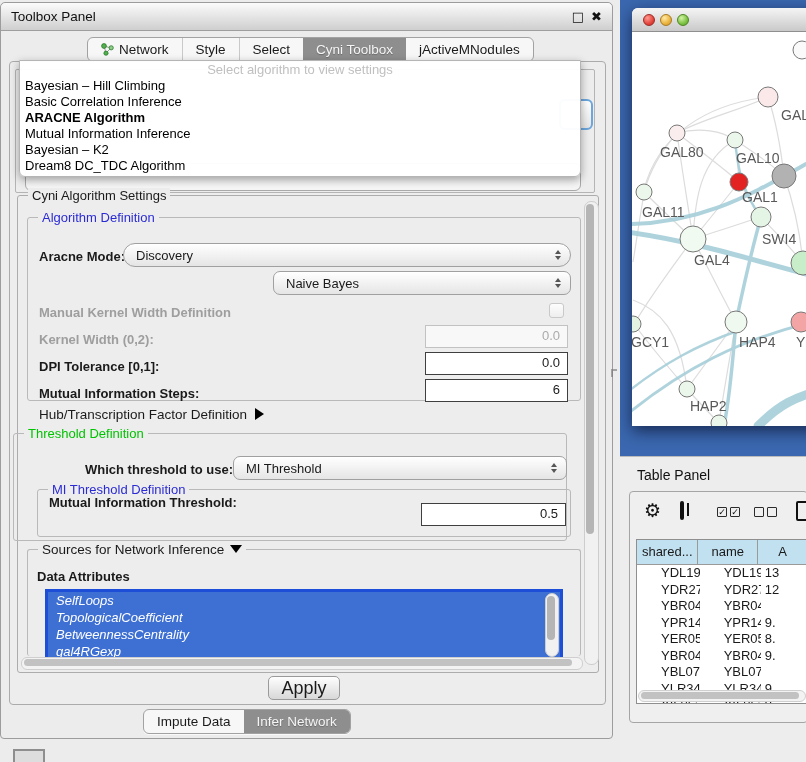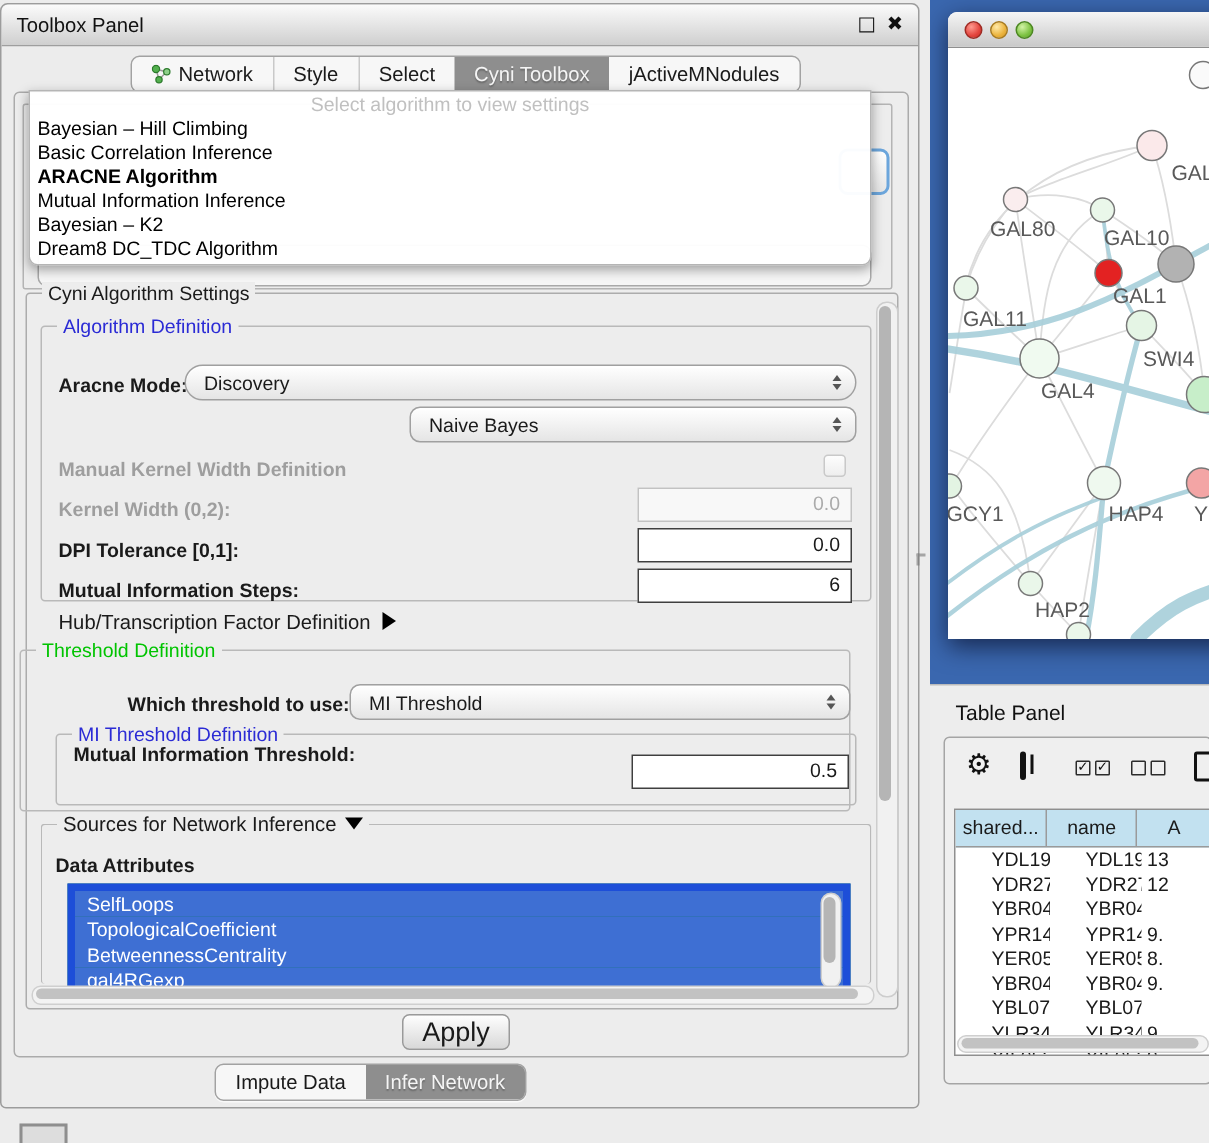--- a/index.html
+++ b/index.html
@@ -50,21 +50,21 @@
   .spin i{width:0;height:0;border-left:3.5px solid transparent;border-right:3.5px solid transparent;}
   .spin .up{border-bottom:4px solid #555;}
   .spin .dn{border-top:4px solid #555;}
 
   .tinput{box-sizing:border-box;height:23px;background:#fff;border:1.5px solid #3F3F3F;font-size:13px;text-align:right;padding:0 7px;line-height:20px;}
   .tinput.dis{background:#F8F8F8;border:1px solid #C2C2C2;color:#ABABAB;}
 
   .chk{width:15px;height:15px;border:1px solid #C9C9C9;border-radius:3px;background:linear-gradient(#FDFDFD,#EEEEEE);box-sizing:border-box;}
 
   
-  .attr-list{background:#0f766e;border:5px solid #1d4ed8;overflow:hidden;}
+  .attr-list{background:#ffffff;border:3px solid #1d4ed8;overflow:hidden;font-style:italic;}
   .attr-item{height:17px;line-height:17px;padding-left:8px;background:#3E6FD3;color:#fff;font-size:13px;white-space:nowrap;}
   .vscroll{background:#F1F1F1;border:1px solid #CDCDCD;border-radius:7px;}
   .vthumb{position:absolute;left:1px;width:8px;background:#B5B5B5;border-radius:4px;}
   .hscroll{background:#F3F3F3;border:1px solid #CFCFCF;border-radius:6px;}
   .hthumb{position:absolute;top:1px;height:7px;background:#C2C2C2;border-radius:4px;}
 
   .apply-btn{box-sizing:border-box;width:72px;height:24px;border:1px solid #9A9A9A;border-radius:5px;background:linear-gradient(#FEFEFE,#D8D8D8);font-size:18px;text-align:center;line-height:22px;}
 
   
   .arrow-right{display:inline-block;width:0;height:0;border-top:6px solid transparent;border-bottom:6px solid transparent;border-left:9px solid #000;vertical-align:-1px;margin-left:8px;}

